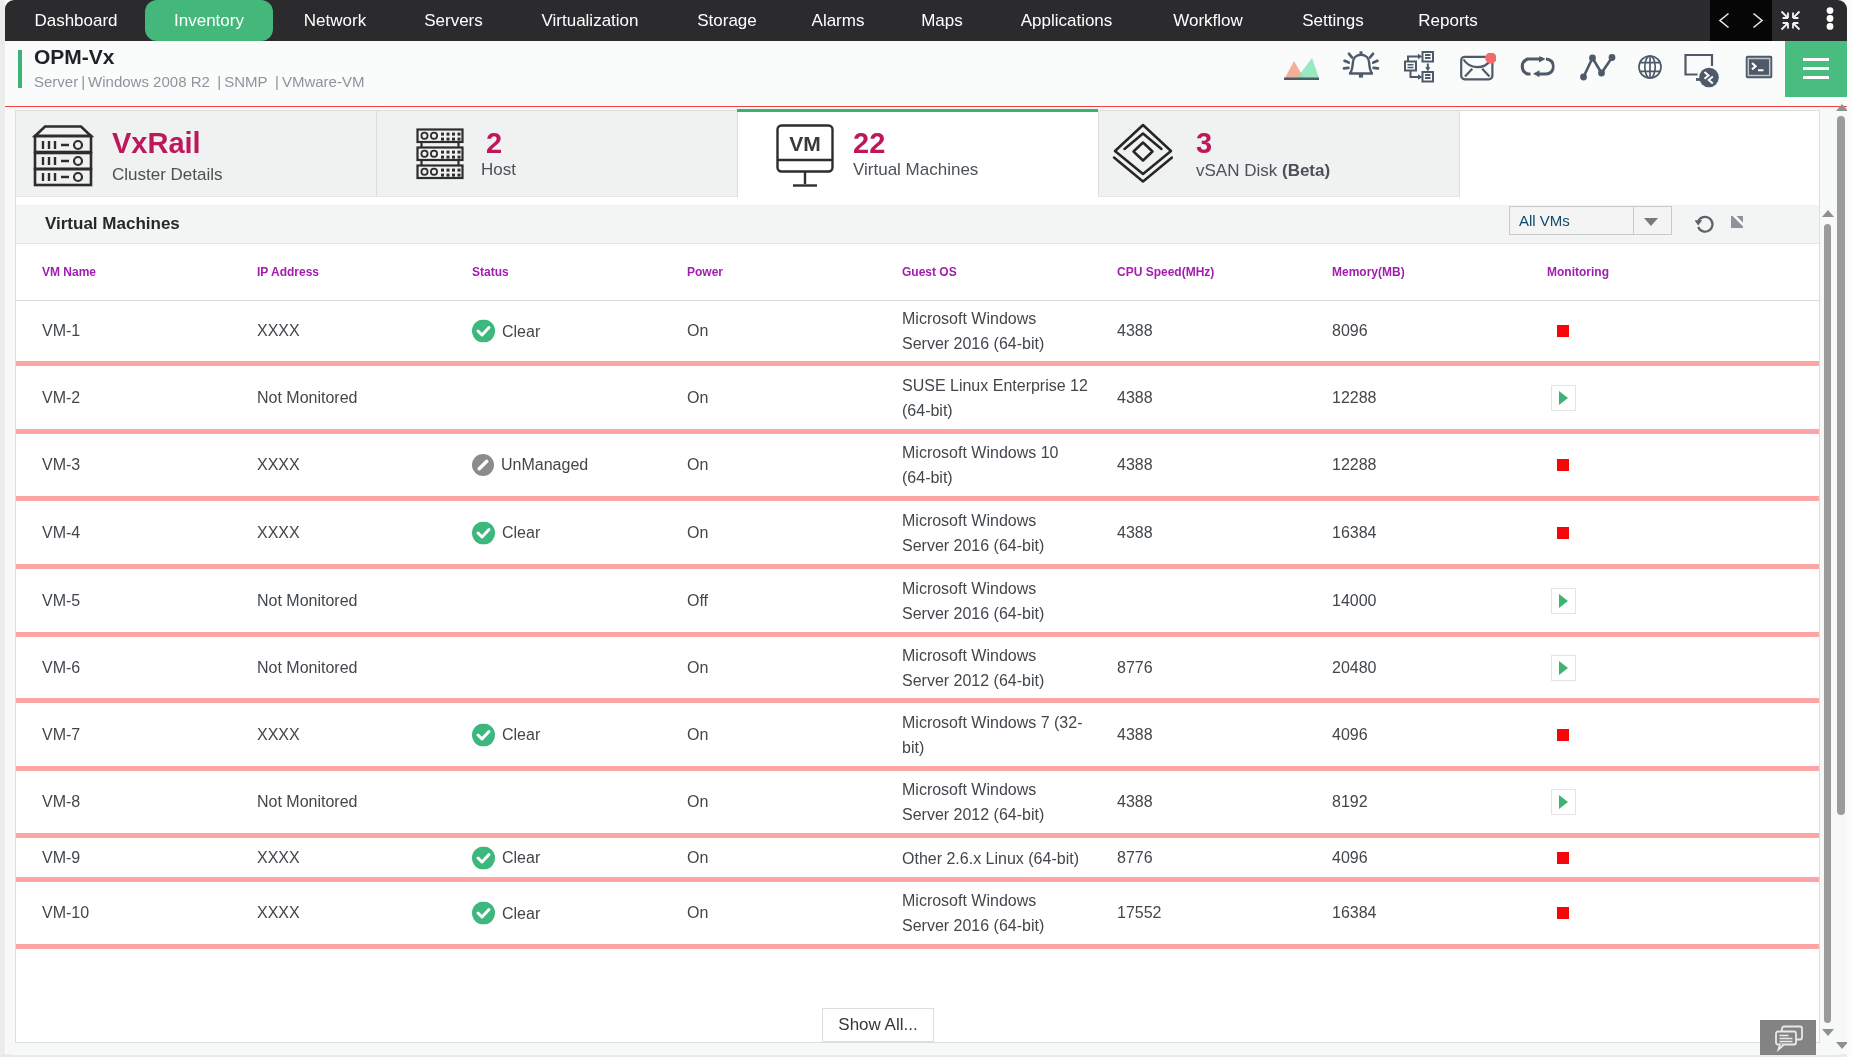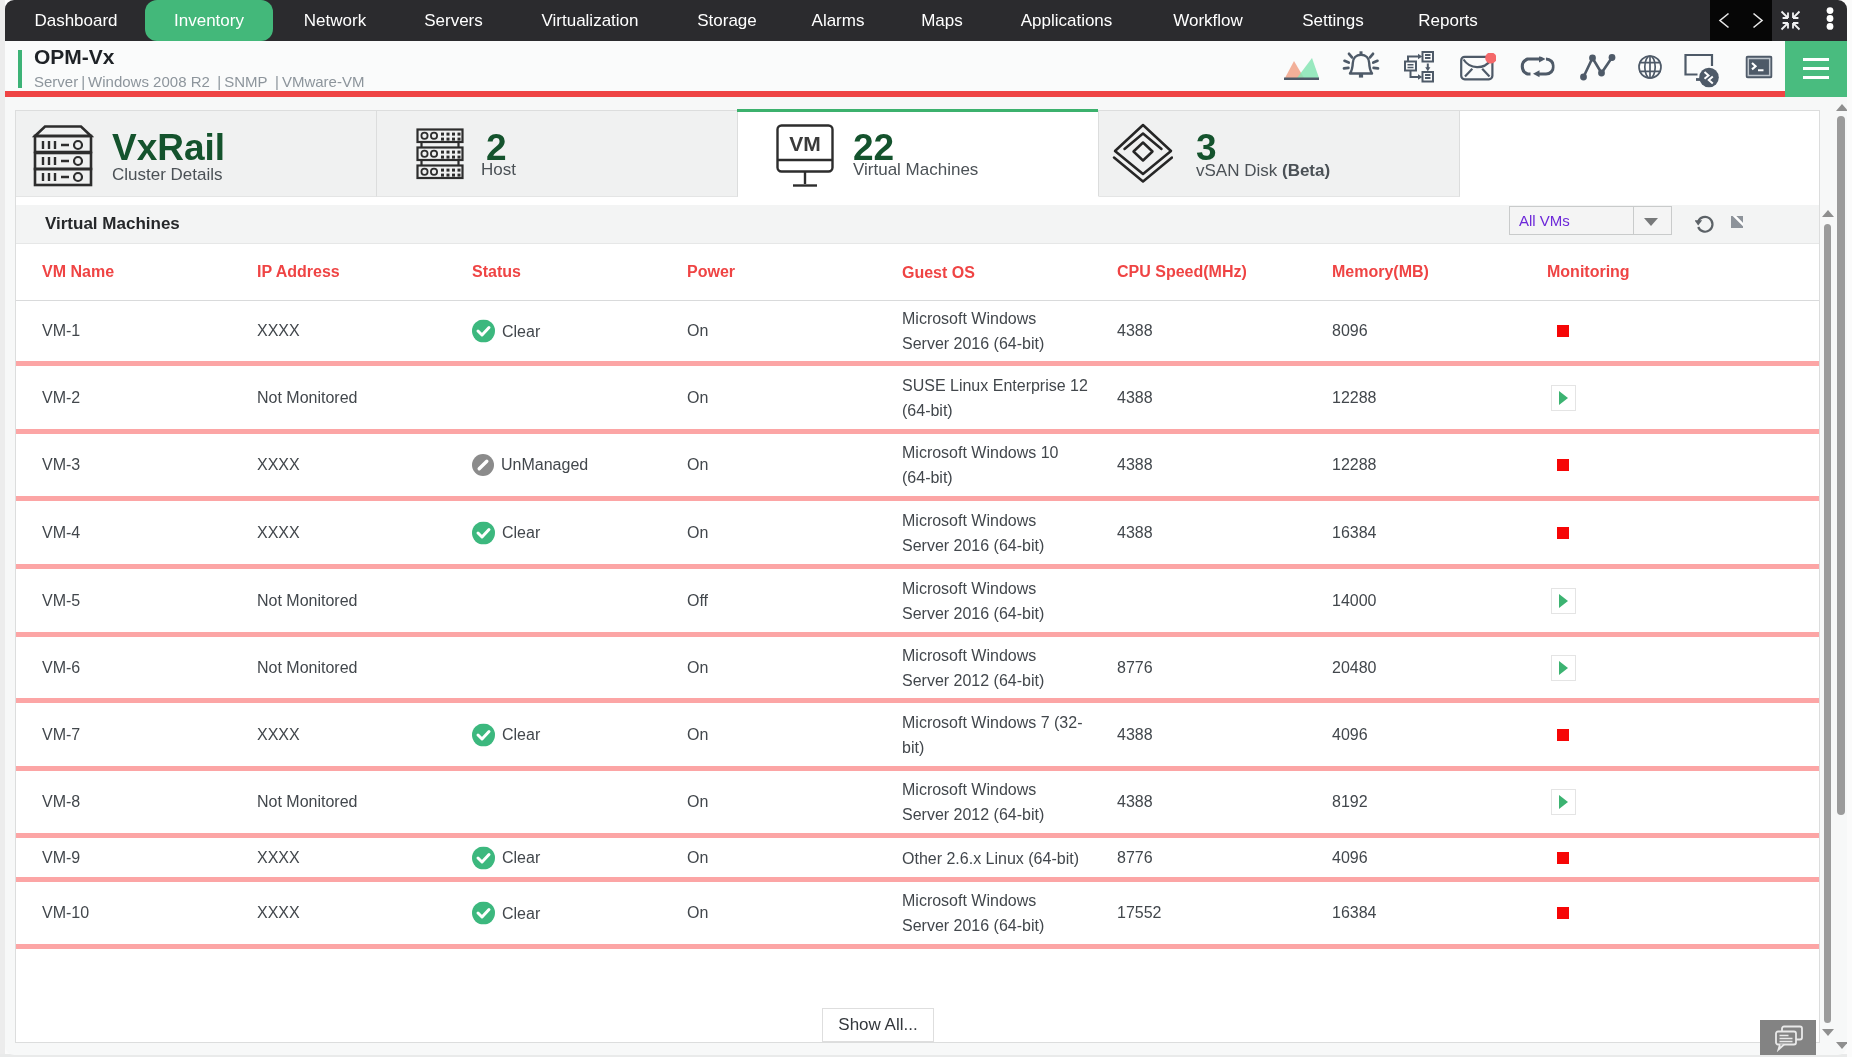--- a/index.html
+++ b/index.html
@@ -7,50 +7,50 @@
 #lstrip { position:absolute; left:0; top:0; width:5px; height:1057px; background:#ececec; }
 #bstrip { position:absolute; left:0; top:1054px; width:1847px; height:3px; background:#e9eaea; }
 #app { position:absolute; left:5px; top:0; width:1842px; height:1055px; background:#f7f8f8; border-radius:9px; overflow:hidden; }
 
 #nav { position:absolute; left:0; top:0; width:100%; height:41px; background:#2b2b2e; }
 #nav .items { display:flex; height:41px; padding-left:2px; }
 #nav .it { color:#fff; font-size:17px; line-height:41px; text-align:center; white-space:nowrap; }
 #nav .it.act { background:#43b87a;border-radius:12px; }
 #nav .blk { position:absolute; left:1705px; top:0; width:62px; height:41px; background:#060606; }
 
-#hdr { position:absolute; left:0; top:41px; width:100%; height:56px; background:#fafbfb; border-bottom:6px solid #ef4444; }
+#hdr { position:absolute; left:0; top:41px; width:100%; height:66px; background:#fafbfb; border-bottom:1px solid #ef4444; }
 #hdr .accent { position:absolute; left:13px; top:9px; width:4px; height:38px; background:#3db377; }
 #hdr .title { position:absolute; left:29px; top:4px; font-size:21px; font-weight:bold; color:#1e2226; }
 #hdr .sub { position:absolute; left:29px; top:31.5px; font-size:15px; color:#8d959c; }
 #hdr .ham { position:absolute; left:1780px; top:0; width:62px; height:56px; background:#49bc7f; }
 #hdr .ham i { position:absolute; left:18px; width:26px; height:2.6px; background:#fff; }
 
 #main { position:absolute; left:10px; top:110px; width:1805px; height:933px; background:#fff; border:1px solid #dcdddd; }
 
 #cards { position:absolute; left:0; top:0; width:100%; height:86px; display:flex; }
 .card { width:361px; height:86px; background:#f0f1f1; border-right:1px solid #dcdddd; border-bottom:1px solid #e4e5e5; position:relative; }
 .card.active { border-bottom:1px solid #fff; }
 .card.active { background:#fff; }
 .card .gbar { position:absolute; left:-1px; top:-2px; width:361px; height:3px; background:#3cb16d; }
 .card svg.cic { position:absolute; }
-.card .big { position:absolute; font-size:37px; font-weight:bold; color:#14532d; }
+.card .big { position:absolute; font-size:29px; font-weight:bold; color:#be185d; }
 .card .lbl { position:absolute; font-size:17px; color:#4b5156; }
 
 #phead { position:absolute; left:0; top:94px; width:100%; height:39px; background:#f3f4f4; border-bottom:1px solid #e6e7e7; }
 #phead .t { position:absolute; left:29px; top:9px; font-size:17px; font-weight:bold; color:#26282a; }
 #dd { position:absolute; left:1493px; top:1px; width:163px; height:29px; background:#f4f4f4; border:1px solid #c9cbcb; }
-#dd .txt { position:absolute; left:9px; top:5px; font-size:15px; color:#6d28d9; }
+#dd .txt { position:absolute; left:9px; top:5px; font-size:15px; color:#0c4a6e; }
 #dd .sep { position:absolute; left:123px; top:0; width:1px; height:27px; background:#c9cbcb; }
 #dd .ar { position:absolute; left:134px; top:11px; width:0; height:0; border-left:7px solid transparent; border-right:7px solid transparent; border-top:8px solid #77797a; }
 
 #tbl { position:absolute; left:0; top:133px; width:100%; }
 .trow { position:relative; border-bottom:5px solid #fca5a5; }
 .trow.head { height:57px; border-bottom:1px solid #d9dadb; }
 .cell { position:absolute; top:50%; transform:translateY(-50%); font-size:16px; color:#42474c; white-space:nowrap; }
-.head .cell { font-weight:bold; color:#ef4444; font-size:16px; }
+.head .cell { font-weight:bold; color:#a21caf; font-size:12px; }
 .c0{left:26px;} .c1{left:241px;} .c2{left:456px;} .c3{left:671px;} .c4{left:886px; line-height:25px;} .c5{left:1101px;} .c6{left:1316px;} .c7{left:1531px;}
 .stat { display:flex; align-items:center; gap:7px; }
 .redsq { position:absolute; left:1541px; top:50%; margin-top:-6px; width:12px; height:12px; background:#f60606; }
 .playbox { position:absolute; left:1535px; top:50%; margin-top:-13px; width:25px; height:26px; border:1px solid #e4e4e4; background:#fff; }
 .playbox i { position:absolute; left:7px; top:5px; width:0; height:0; border-top:7px solid transparent; border-bottom:7px solid transparent; border-left:9px solid #3cb371; }
 #showall { position:absolute; left:806px; top:897px; width:112px; height:34px; background:#fff; border:1px solid #dedede; font-size:17px; color:#33373c; text-align:center; line-height:32px; }
 
 .sb { position:absolute; border-radius:4px; background:#9b9b9b; }
 .arr { position:absolute; width:0; height:0; }
 #chat { position:absolute; left:1755px; top:1020px; width:56px; height:35px; background:#838383; }

